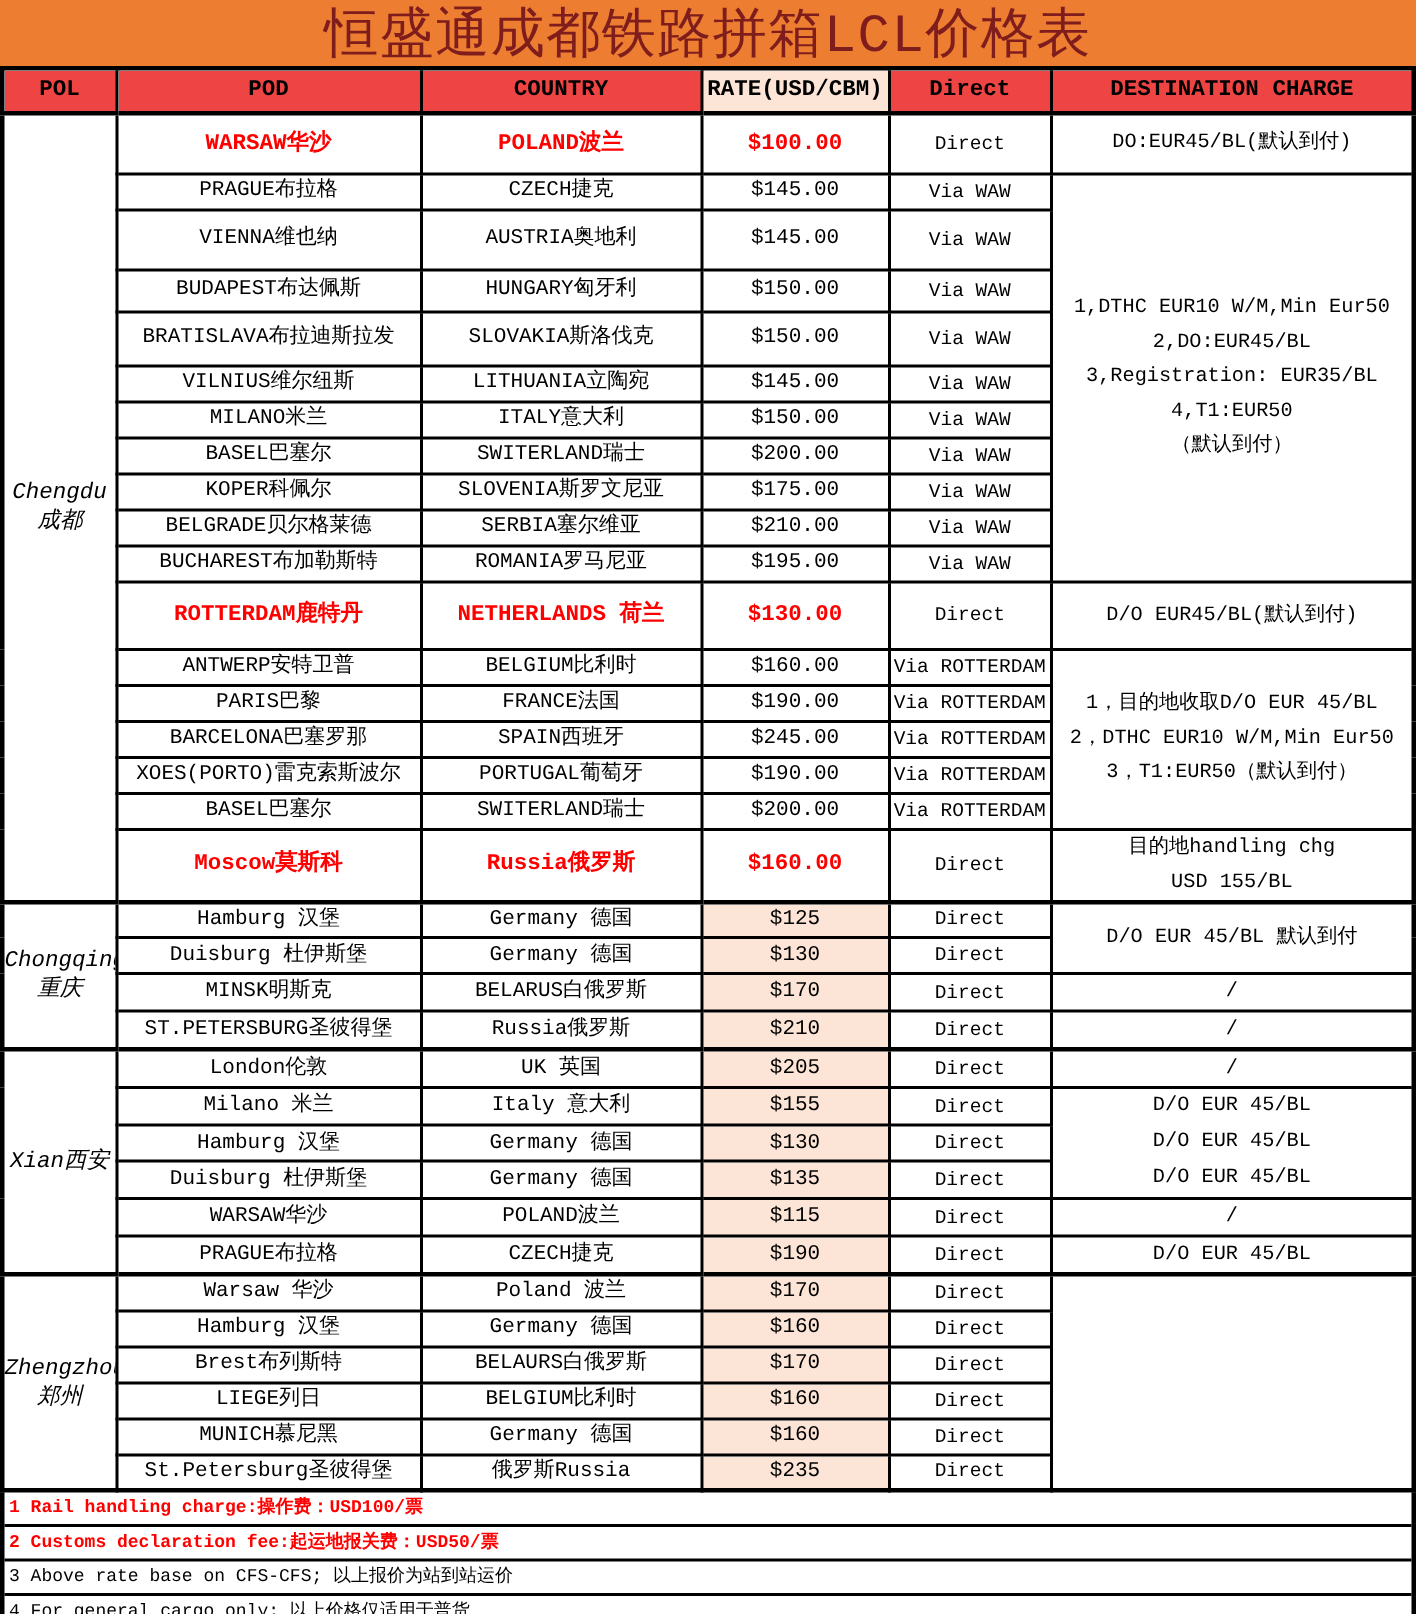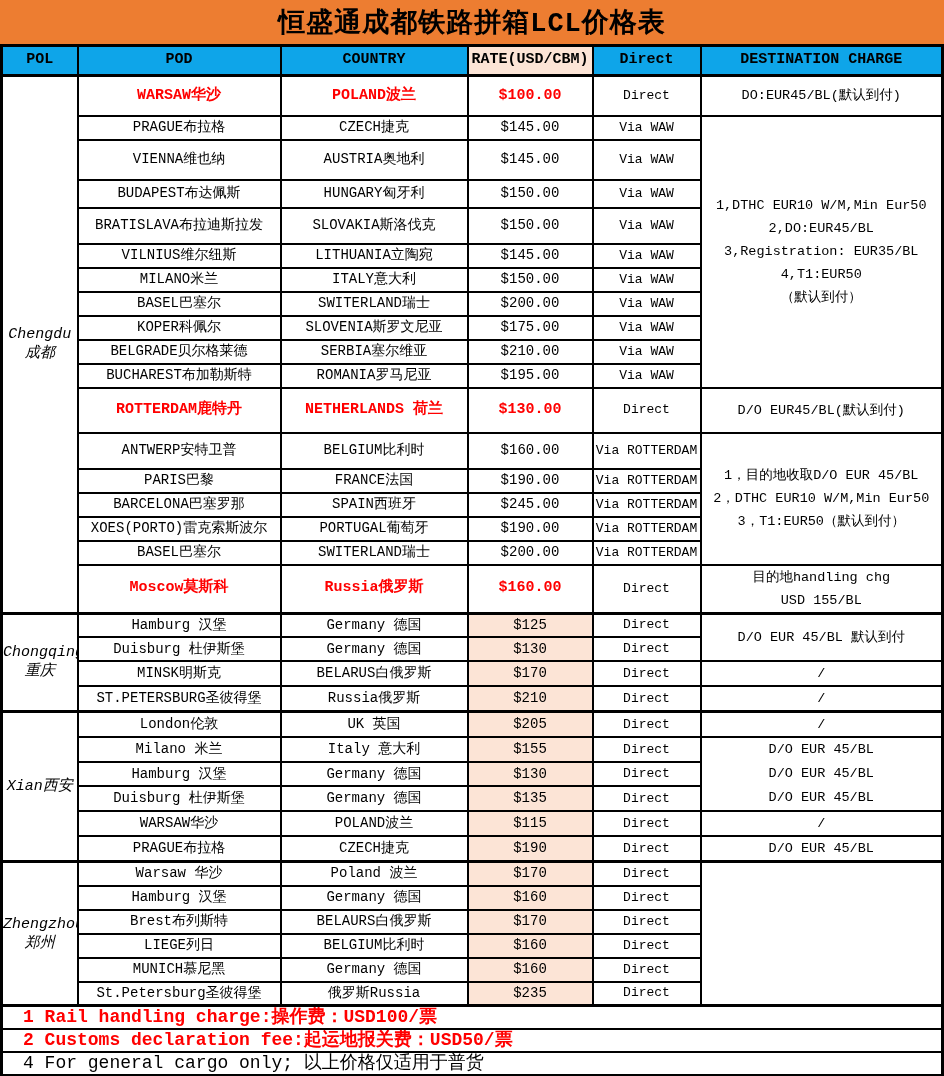--- a/index.html
+++ b/index.html
@@ -8,40 +8,40 @@
     --red:#FF0000;
     --ink:#000000;
   }
   html,body{margin:0;padding:0;background:#fff;}
   body{
     width:944px;
     font-family:"Liberation Mono","DejaVu Sans Mono",monospace;
     color:var(--ink);
   }
   .banner{
-    height:44px;background:var(--orange);color:#000000;
+    height:44px;background:var(--orange);color:#7f1d1d;
     display:flex;align-items:center;justify-content:center;
-    font-size:27px;font-weight:bold;letter-spacing:1px;
+    font-size:36px;font-weight:normal;letter-spacing:1px;
   }
   table.rates{
     width:944px;border-collapse:collapse;table-layout:fixed;
     border:3px solid var(--ink);
   }
   col.c-pol{width:76px;}
   col.c-pod{width:203px;}
   col.c-country{width:187px;}
   col.c-rate{width:125px;}
   col.c-direct{width:108px;}
   th,td{
     border:2px solid var(--ink);
     text-align:center;vertical-align:middle;
     padding:0;overflow:hidden;white-space:nowrap;
     font-size:14px;line-height:1.35;
   }
-  thead th{height:27px;font-weight:bold;font-size:15px;background:#0ea5e9;}
+  thead th{height:27px;font-weight:bold;font-size:15px;background:#ef4444;}
   thead th.rate-hd{background:var(--peach);}
   tr.sec-start td{border-top:3px solid var(--ink);}
   td.pol-cell{font-size:15px;line-height:19px;font-style:italic;}
   td.rate-cell.peach{background:var(--peach);}
   tr.red-row td.pod-cell,
   tr.red-row td.country-cell,
   tr.red-row td.rate-cell{
     color:var(--red);font-weight:bold;font-size:15px;
   }
   td.direct-cell{font-size:13px;}
@@ -49,22 +49,22 @@
   td.dest-cell div{line-height:23px;}
   td.dest-cell.per-row div{height:24px;line-height:24px;}
   .remarks{
     border:3px solid var(--ink);border-top:none;width:938px;
   }
   .remark-header{
     height:24px;line-height:24px;font-weight:bold;font-size:15px;
     padding-left:3px;border-bottom:2px solid var(--ink);
   }
   .remark-row{
-    height:21px;line-height:21px;font-size:18px;
-    padding-left:20px;border-bottom:2px solid var(--ink);
+    height:21px;line-height:21px;font-size:12px;
+    padding-left:3px;border-bottom:2px solid var(--ink);
     white-space:nowrap;overflow:hidden;
   }
   .remark-row:last-child{border-bottom:none;}
   .remark-row.red{color:var(--red);font-weight:bold;}
 </style>
 </head>
 <body>
 
 <div class="banner">恒盛通成都铁路拼箱LCL价格表</div>
 
@@ -167,21 +167,21 @@
       </tr>
       <tr class="red-row" style="height: 45px;">
         <td class="pod-cell">ROTTERDAM鹿特丹</td>
         <td class="country-cell">NETHERLANDS 荷兰</td>
         <td class="rate-cell">$130.00</td>
         <td class="direct-cell">Direct</td>
         <td class="dest-cell" rowspan="1">
           <div>D/O EUR45/BL(默认到付)</div>
         </td>
       </tr>
-      <tr style="height: 36px;">
+      <tr style="height: 24px;">
         <td class="pod-cell">ANTWERP安特卫普</td>
         <td class="country-cell">BELGIUM比利时</td>
         <td class="rate-cell">$160.00</td>
         <td class="direct-cell">Via ROTTERDAM</td>
         <td class="dest-cell" rowspan="5">
           <div>1，目的地收取D/O EUR 45/BL</div>
           <div>2，DTHC EUR10 W/M,Min Eur50</div>
           <div>3，T1:EUR50（默认到付）</div>
         </td>
       </tr>
@@ -344,15 +344,16 @@
         <td class="rate-cell peach">$235</td>
         <td class="direct-cell">Direct</td>
       </tr>
     </tbody>
 </table>
 
 <div class="remarks">
   <div id="remark-rows">
       <div class="remark-row red">1 Rail handling charge:操作费：USD100/票</div>
       <div class="remark-row red">2 Customs declaration fee:起运地报关费：USD50/票</div>
+      <div class="remark-row">3 Above rate base on CFS-CFS; 以上报价为站到站运价</div>
       <div class="remark-row">4 For general cargo only; 以上价格仅适用于普货</div>
     </div>
 </div>
 
 </body></html>

